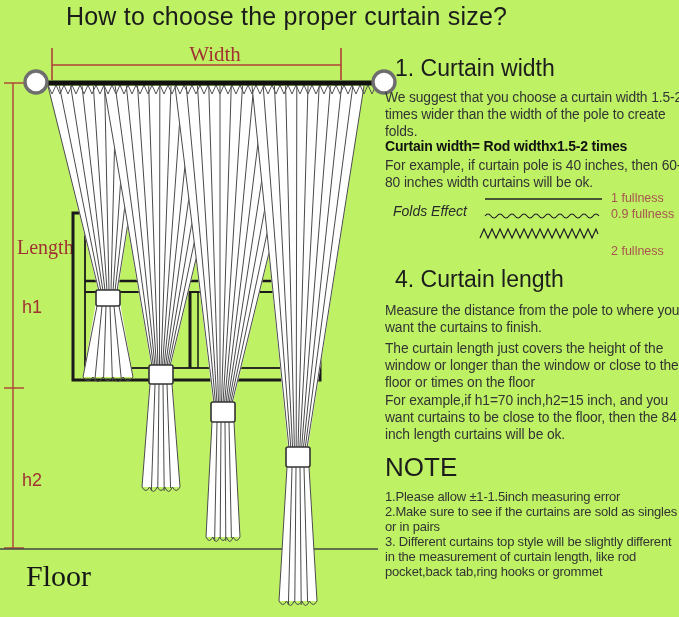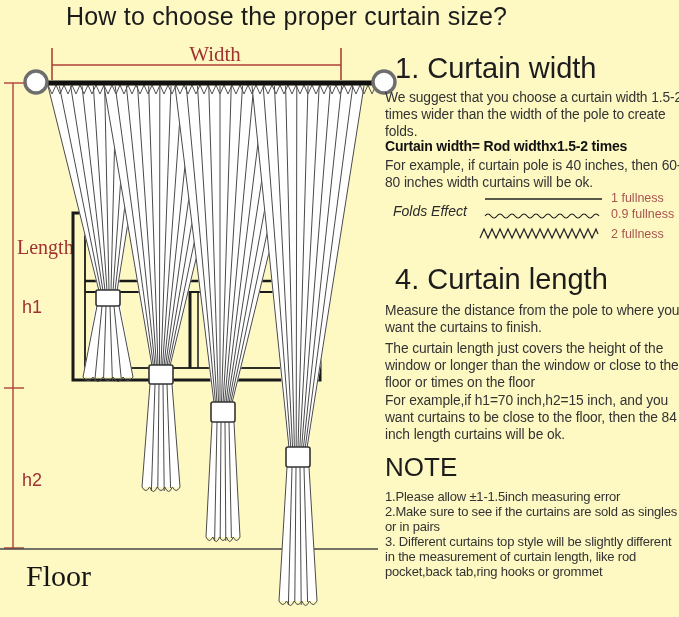--- a/index.html
+++ b/index.html
@@ -1,29 +1,29 @@
 <!DOCTYPE html>
 <html><head>
 <meta charset="utf-8">
 <style>
   html,body{margin:0;padding:0;background:#fff;}
-  #page{position:relative;width:679px;height:617px;background:#fef9c3;overflow:hidden;
+  #page{position:relative;width:679px;height:617px;background:#bef264;overflow:hidden;
         font-family:"Liberation Sans",sans-serif;}
   
   .title{position:absolute;left:66px;top:1px;font-size:25px;line-height:30px;color:#1b1b1b;
          letter-spacing:.2px;white-space:nowrap;}
   
   #diagram{position:absolute;left:0;top:0;}
   .serifred{font-family:"Liberation Serif",serif;fill:#a03232;}
   .sansred{font-family:"Liberation Sans",sans-serif;fill:#a03232;}
   .floor-t{font-family:"Liberation Serif",serif;fill:#151515;}
   
   .rc{position:absolute;left:385px;top:0;width:294px;color:#333;}
   .blk{position:absolute;left:0;width:298px;font-size:13.8px;line-height:17px;letter-spacing:-0.1px;}
-  .sec-h{position:absolute;left:10px;font-size:29px;line-height:26px;color:#1c1c1c;white-space:nowrap;}
+  .sec-h{position:absolute;left:10px;font-size:23px;line-height:26px;color:#1c1c1c;white-space:nowrap;}
   .formula{font-weight:bold;font-size:14px;color:#111;letter-spacing:-0.2px;white-space:nowrap;}
   .b{font-weight:normal;}
   .note-h{position:absolute;left:0;font-size:26px;line-height:30px;color:#1c1c1c;}
   .notes{font-size:13px;line-height:15px;letter-spacing:-0.2px;}
   .notes div{margin:0;}
   
   .folds{position:absolute;left:0;top:190px;width:298px;height:64px;}
   .folds-label{position:absolute;left:8px;top:13px;font-size:14px;color:#2a2a2a;font-style:italic;}
   .wave{position:absolute;left:97px;}
   .f-lab{position:absolute;left:226px;font-size:12.5px;color:#a85450;white-space:nowrap;}
@@ -177,21 +177,21 @@
       <div class="f-lab" style="top:1px">1 fullness</div>
 
       <svg class="wave" style="top:19px" width="124" height="12">
         <path d="M3,7 q3,-4 6,0 t6,0 t6,0 t6,0 t6,0 t6,0 t6,0 t6,0 t6,0 t6,0 t6,0 t6,0 t6,0 t6,0 t6,0 t6,0 t6,0 t6,0 t6,0" fill="none" stroke="#222" stroke-width="1.2"></path>
       </svg>
       <div class="f-lab" style="top:17px">0.9 fullness</div>
 
       <svg class="wave" style="left:93px;top:36px" width="132" height="16">
         <path d="M2,12 l4,-9 l4,9 l4,-9 l4,9 l4,-9 l4,9 l4,-9 l4,9 l4,-9 l4,9 l4,-9 l4,9 l4,-9 l4,9 l4,-9 l4,9 l4,-9 l4,9 l4,-9 l4,9 l4,-9 l4,9 l4,-9 l4,9 l4,-9 l4,9 l4,-9 l4,9 l4,-9 l2,5" fill="none" stroke="#222" stroke-width="1.2"></path>
       </svg>
-      <div class="f-lab" style="top:37px">2 fullness</div>
+      <div class="f-lab" style="top:54px">2 fullness</div>
     </div>
 
     <div class="sec-h" style="top:266px">4. Curtain length</div>
 
     <div class="blk" style="top:302px">Measure the distance from the pole to where you want the curtains to finish.</div>
 
     <div class="blk" style="top:340px"><span>The curtain length just covers the height of the window </span><span class="b">or</span><span> longer than the window </span><span class="b">or</span><span> close to the floor </span><span class="b">or</span><span> times on the floor</span></div>
 
     <div class="blk" style="top:392px">For example,if h1=70 inch,h2=15 inch, and you want curtains to be close to the floor, then the 84 inch length curtains will be ok.</div>
 

